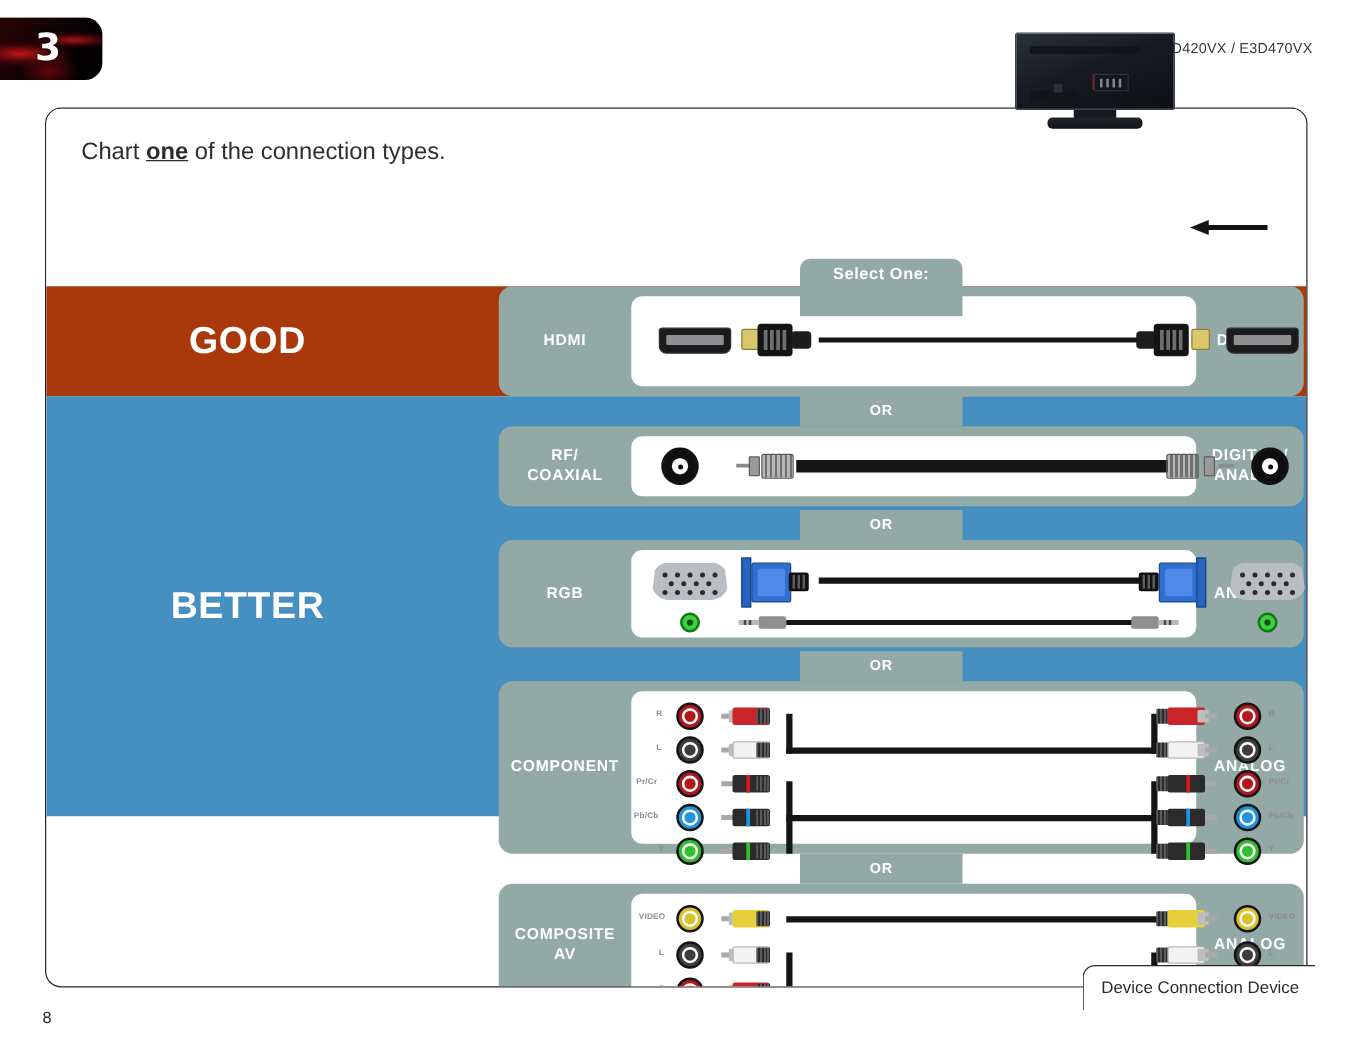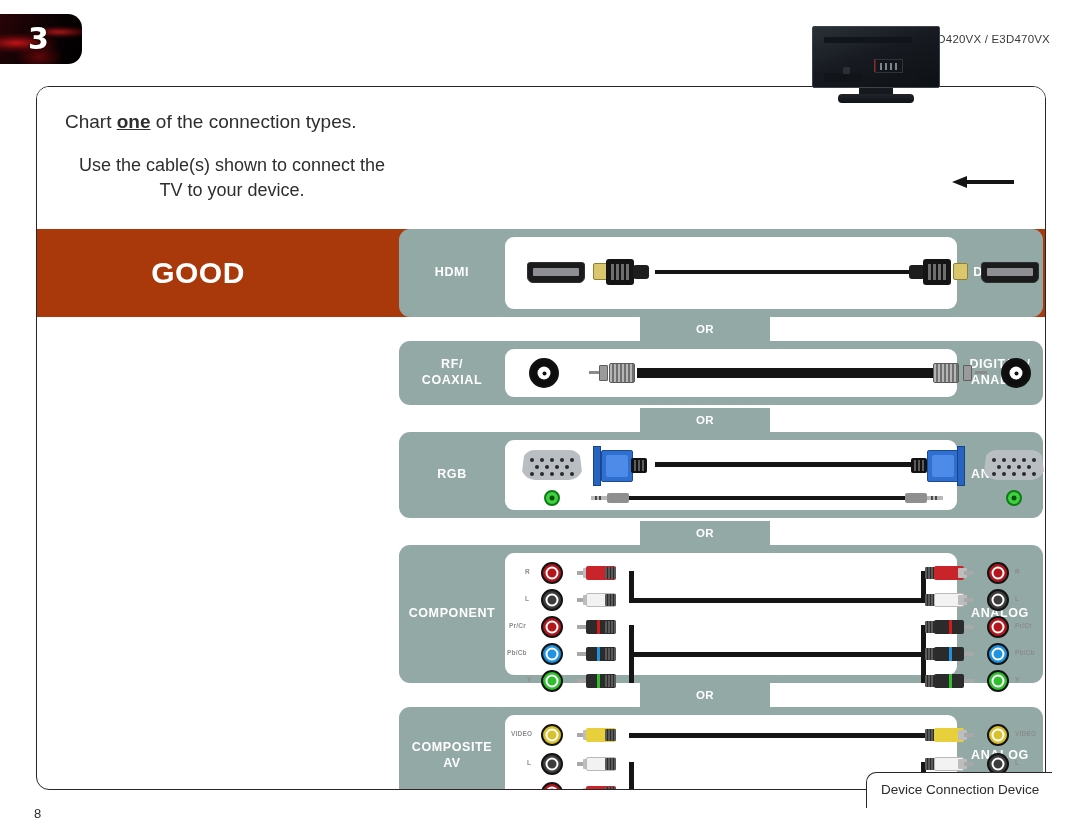--- a/index.html
+++ b/index.html
@@ -203,30 +203,33 @@
   <span class="num">3</span>
 </div>
 <div class="model-line">E3D320VX / E3D420VX / E3D470VX</div>
 
 <div class="card">
 
   <div class="intro">
     <div class="intro-l1">
       <span>Chart </span><u>one</u><span> of the connection types.</span>
     </div>
-    <div class="intro-l2">Use the cable(s) shown to connect the TV to your device.</div>
 
   </div>
 
   <div class="band band-best">
     <div class="band-label">GOOD</div>
   </div>
+  <div class="band band-better">
+    <div class="band-label">BETTER</div>
+  </div>
 
   <div class="rows">
 
+    <div class="tab tab-select">Select One:</div>
 
     <div class="row" style="top:0;height:88px">
       <div class="cat">HDMI</div>
       <div class="white">
         <div class="port-hdmi" style="left:22px;top:25px">
             <i></i>
           </div>
         <div class="plug-hdmi" style="left:88px;top:22px">
           <div class="tip" style="left:0"></div>
           <div class="shell" style="left:13px">

